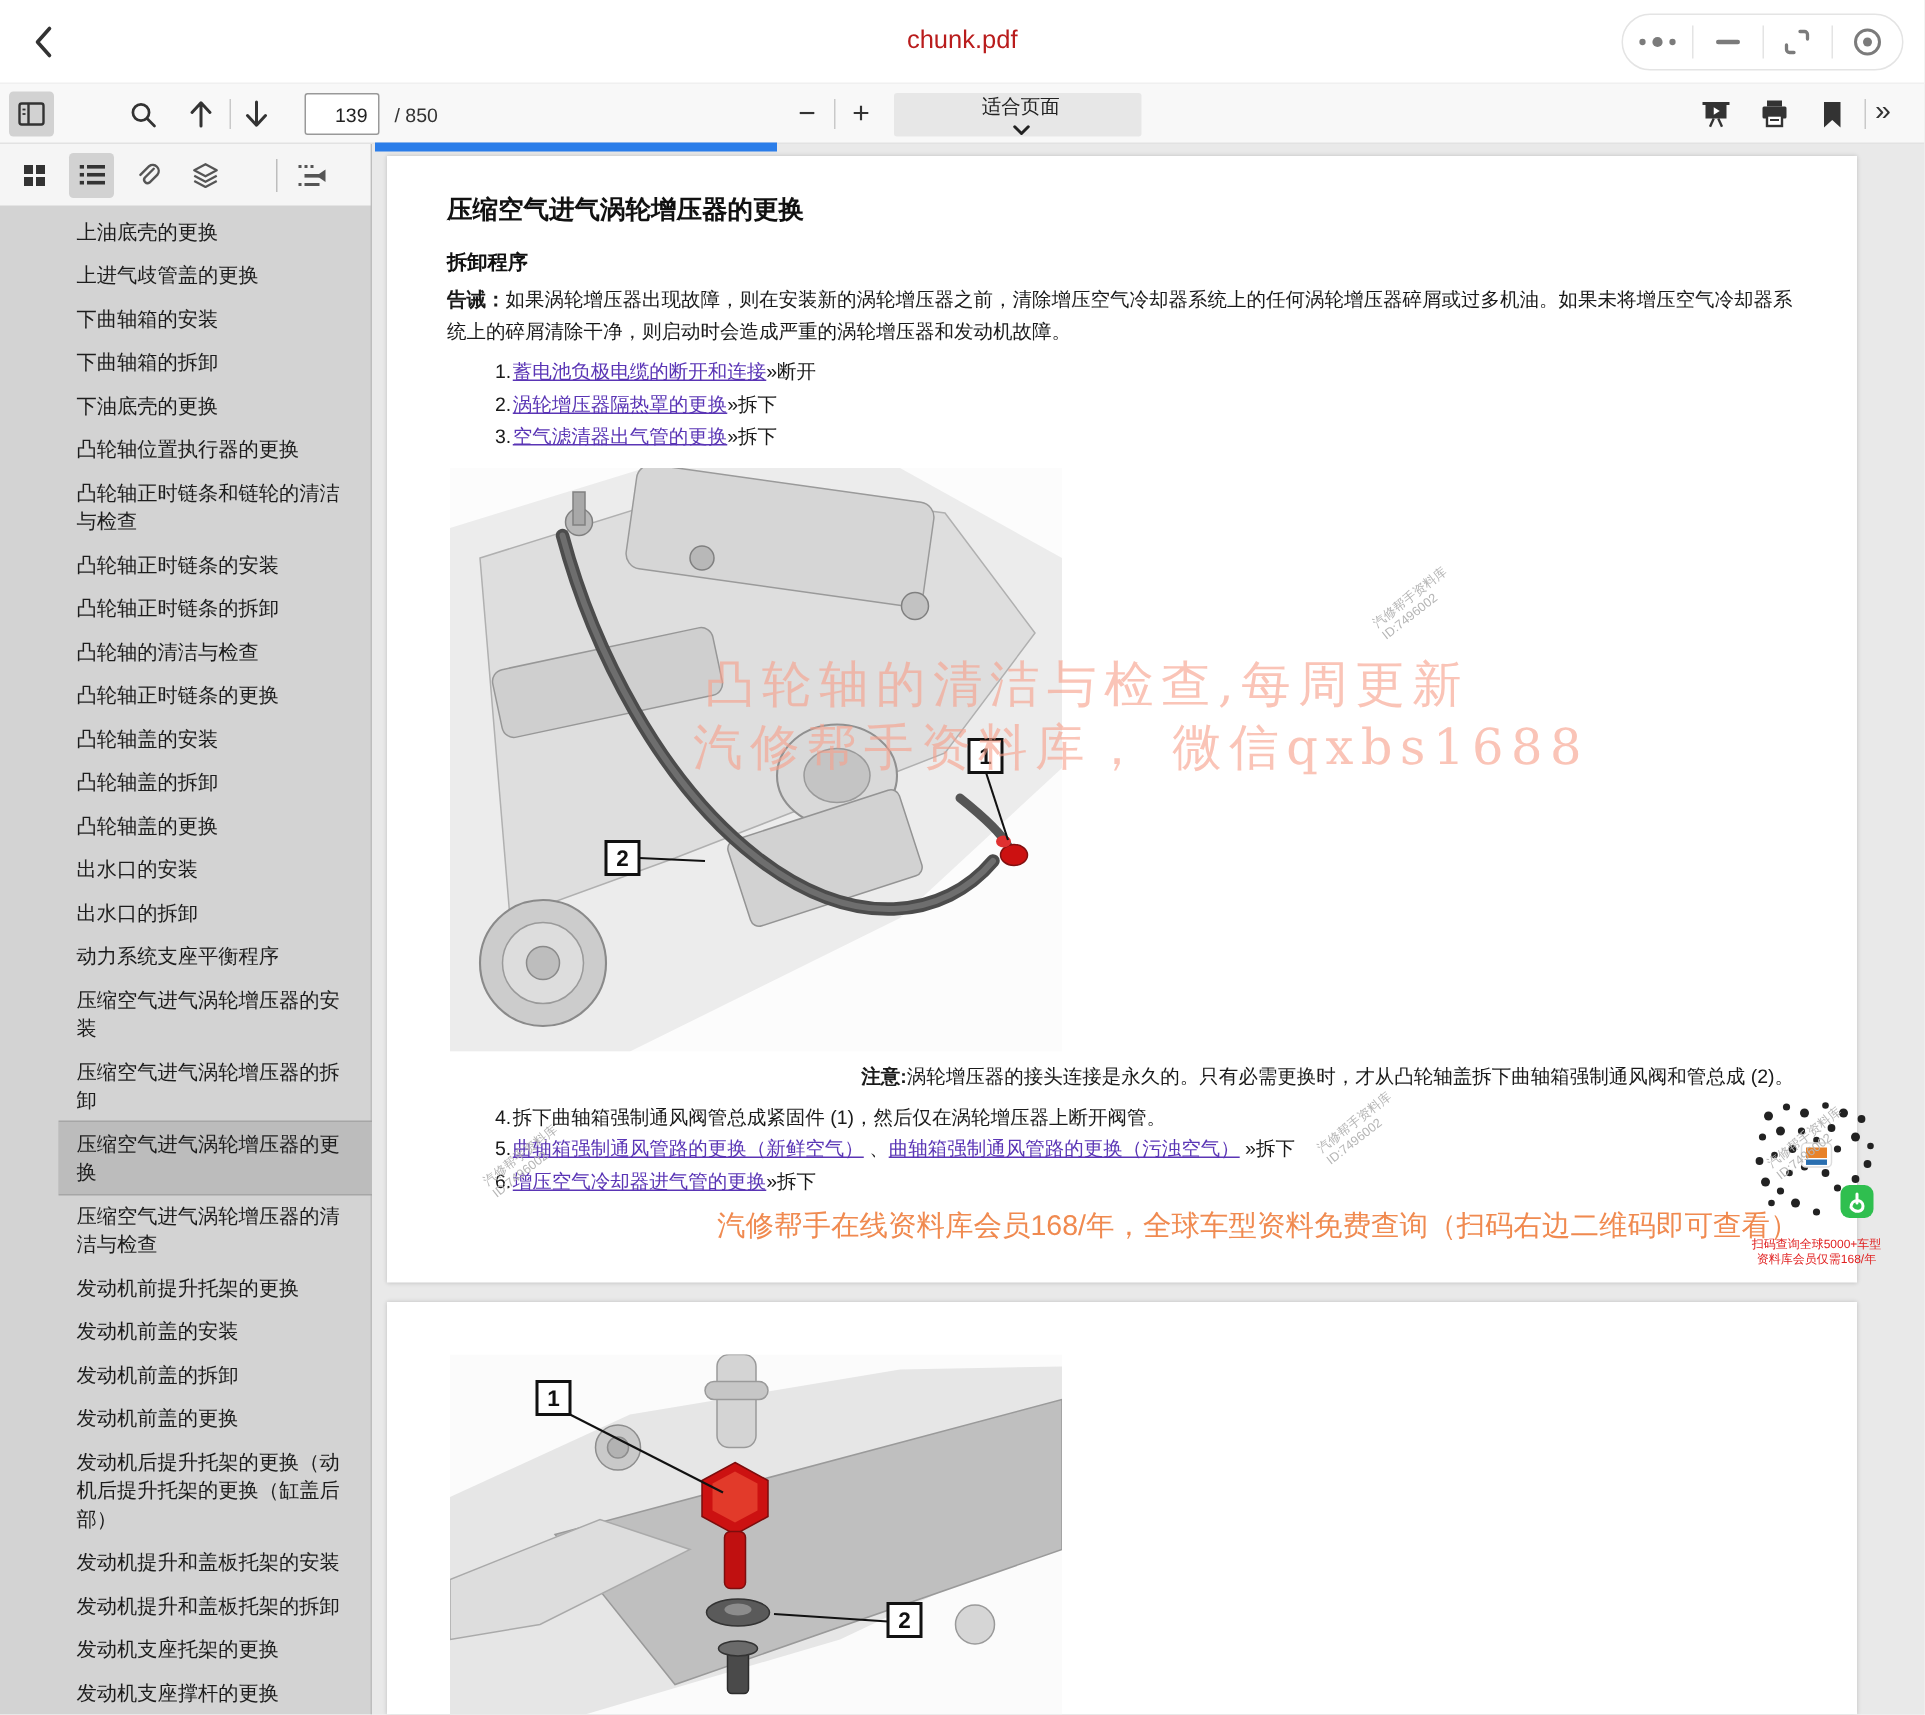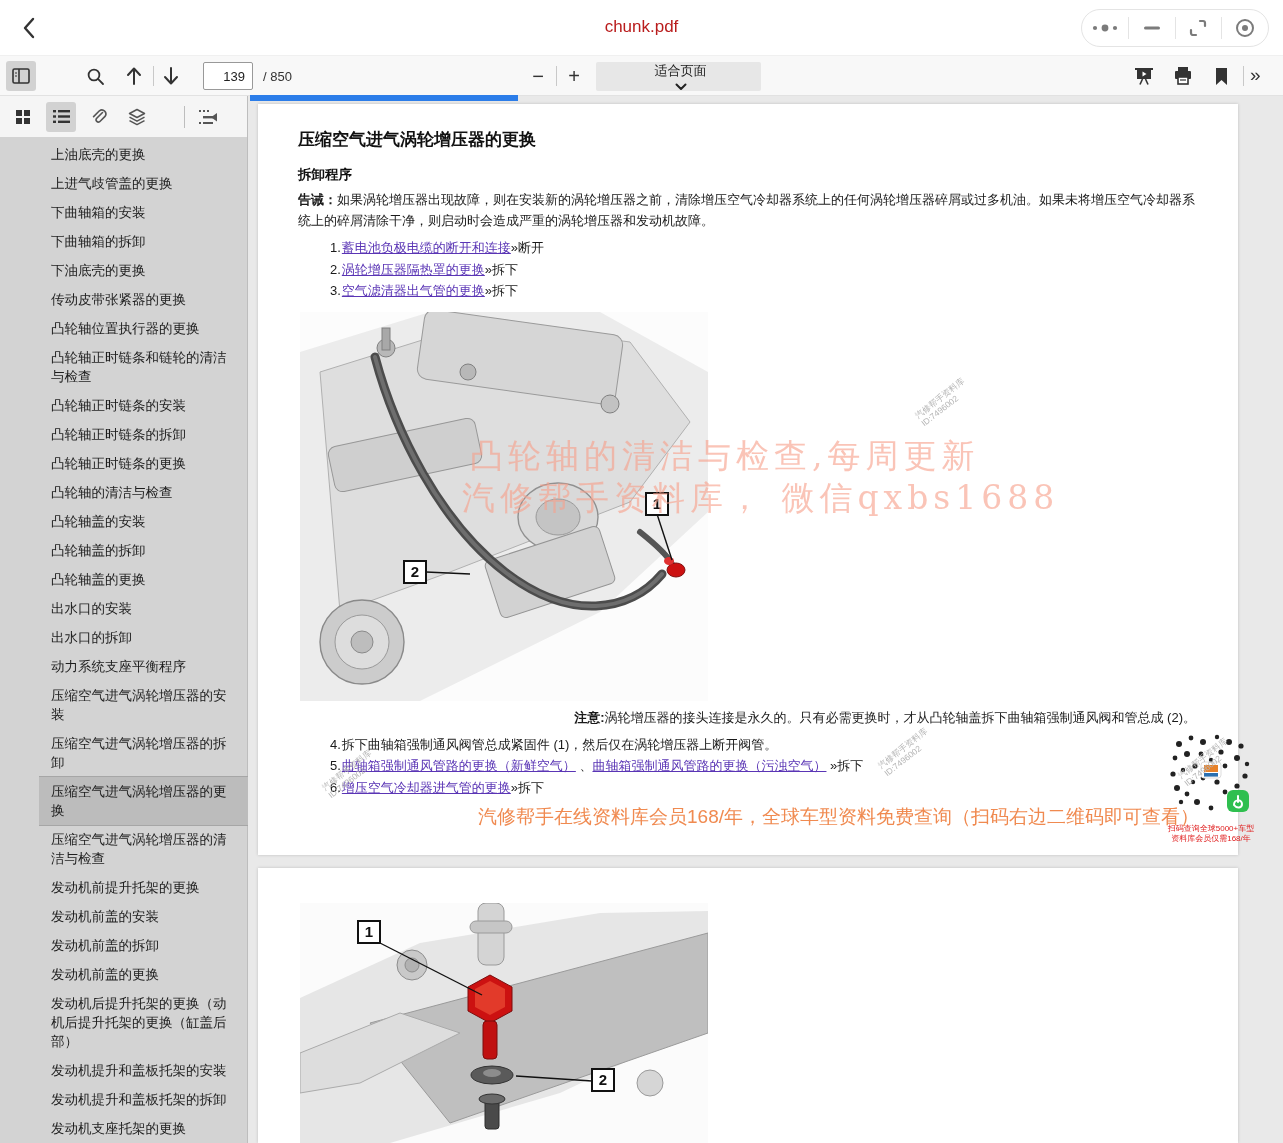--- a/index.html
+++ b/index.html
@@ -232,27 +232,26 @@
           <path d="M19 4 L13 8.2 L19 12.4 Z" fill="#555"></path>
         </svg>
       </div>
     </div>
     <div class="sb-list">
         <div class="sb-item">上油底壳的更换</div>
         <div class="sb-item">上进气歧管盖的更换</div>
         <div class="sb-item">下曲轴箱的安装</div>
         <div class="sb-item">下曲轴箱的拆卸</div>
         <div class="sb-item">下油底壳的更换</div>
-        <div class="sb-item">传动皮带张紧器的更换</div>
         <div class="sb-item">凸轮轴位置执行器的更换</div>
         <div class="sb-item">凸轮轴正时链条和链轮的清洁与检查</div>
         <div class="sb-item">凸轮轴正时链条的安装</div>
         <div class="sb-item">凸轮轴正时链条的拆卸</div>
+        <div class="sb-item">凸轮轴的清洁与检查</div>
         <div class="sb-item">凸轮轴正时链条的更换</div>
-        <div class="sb-item">凸轮轴的清洁与检查</div>
         <div class="sb-item">凸轮轴盖的安装</div>
         <div class="sb-item">凸轮轴盖的拆卸</div>
         <div class="sb-item">凸轮轴盖的更换</div>
         <div class="sb-item">出水口的安装</div>
         <div class="sb-item">出水口的拆卸</div>
         <div class="sb-item">动力系统支座平衡程序</div>
         <div class="sb-item">压缩空气进气涡轮增压器的安装</div>
         <div class="sb-item">压缩空气进气涡轮增压器的拆卸</div>
         <div class="sb-item selected">压缩空气进气涡轮增压器的更换</div>
         <div class="sb-item">压缩空气进气涡轮增压器的清洁与检查</div>

